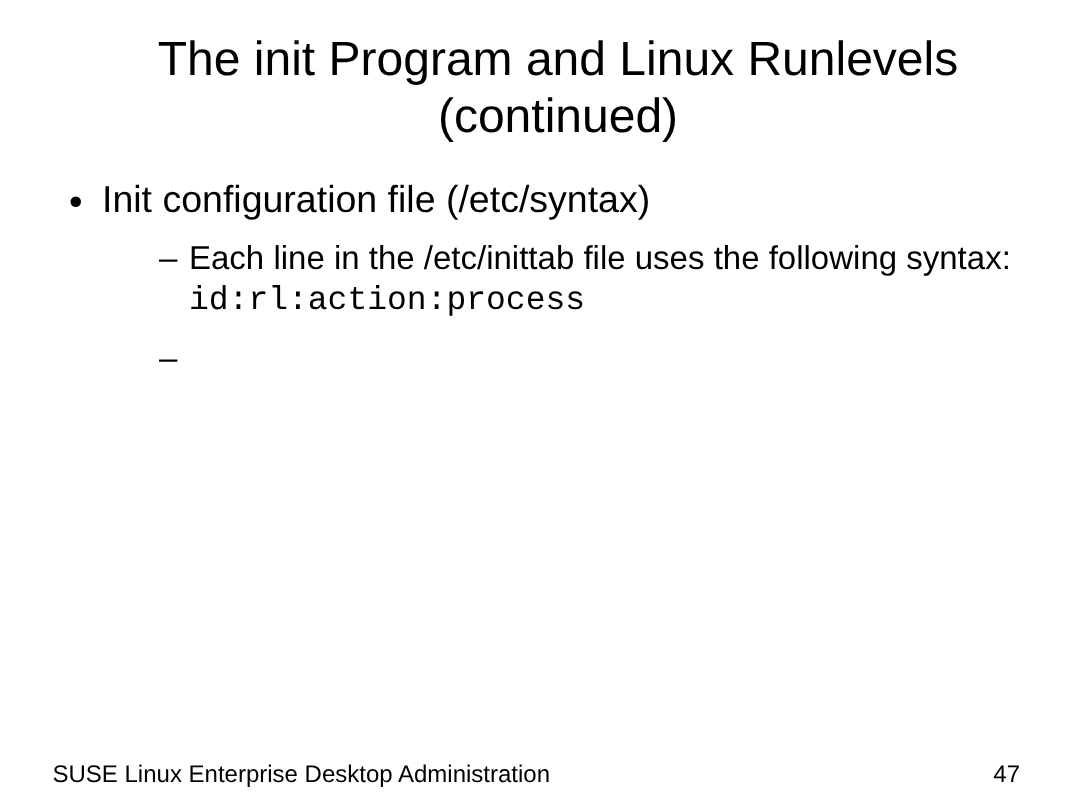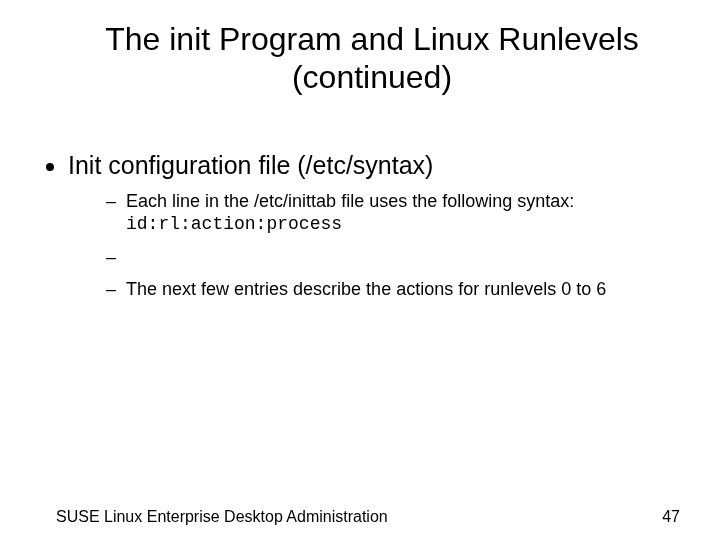--- a/index.html
+++ b/index.html
@@ -12,21 +12,20 @@
     color: #000;
   }
   .slide {
     box-sizing: border-box;
     width: 720px;
     height: 540px;
     padding: 20px 16px 18px 40px;
     position: relative;
     display: flex;
     flex-direction: column;
-    gap: 32px;
   }
   .title {
     text-align: center;
     font-size: 32px;
     line-height: 1.2;
     margin: 0 0 22px 0;
     font-weight: normal;
   }
   ul.level1 {
     list-style: disc;
@@ -34,40 +33,40 @@
     padding-left: 28px;
     font-size: 25px;
   }
   ul.level1 > li {
     margin-bottom: 6px;
   }
   ul.level2 {
     list-style: none;
     margin: 10px 12px 0 0;
     padding-left: 38px;
-    font-size: 18px;
+    font-size: 22px;
     line-height: 1.25;
   }
   ul.level2 > li {
     position: relative;
     margin-bottom: 10px;
     padding-left: 20px;
   }
   ul.level2 > li::before {
     content: "–";
     position: absolute;
     left: 0;
     top: 0;
   }
   .mono {
     font-family: "Courier New", Courier, monospace;
   }
   .footer {
     position: absolute;
-    left: 56px;
+    left: 35px;
     right: 40px;
     bottom: 14px;
     display: flex;
     justify-content: space-between;
     font-size: 16px;
   }
 </style>
 </head>
 <body>
 
@@ -81,23 +80,20 @@
   <ul class="level1">
     <li>
       <span>Init configuration file (/etc/syntax)</span>
       <ul class="level2">
         <li>
           <span>Each line in the /etc/inittab file uses the following syntax: </span><span class="mono">id:rl:action:process</span>
         </li>
         <li>
           <br>
         </li>
-        <li>
-          <span>The next few entries describe the actions for runlevels 0 to 6</span>
-        </li>
       </ul>
     </li>
   </ul>
 
   <div class="footer">
     <span>SUSE Linux Enterprise Desktop Administration</span>
     <span>47</span>
   </div>
 
 </div>

